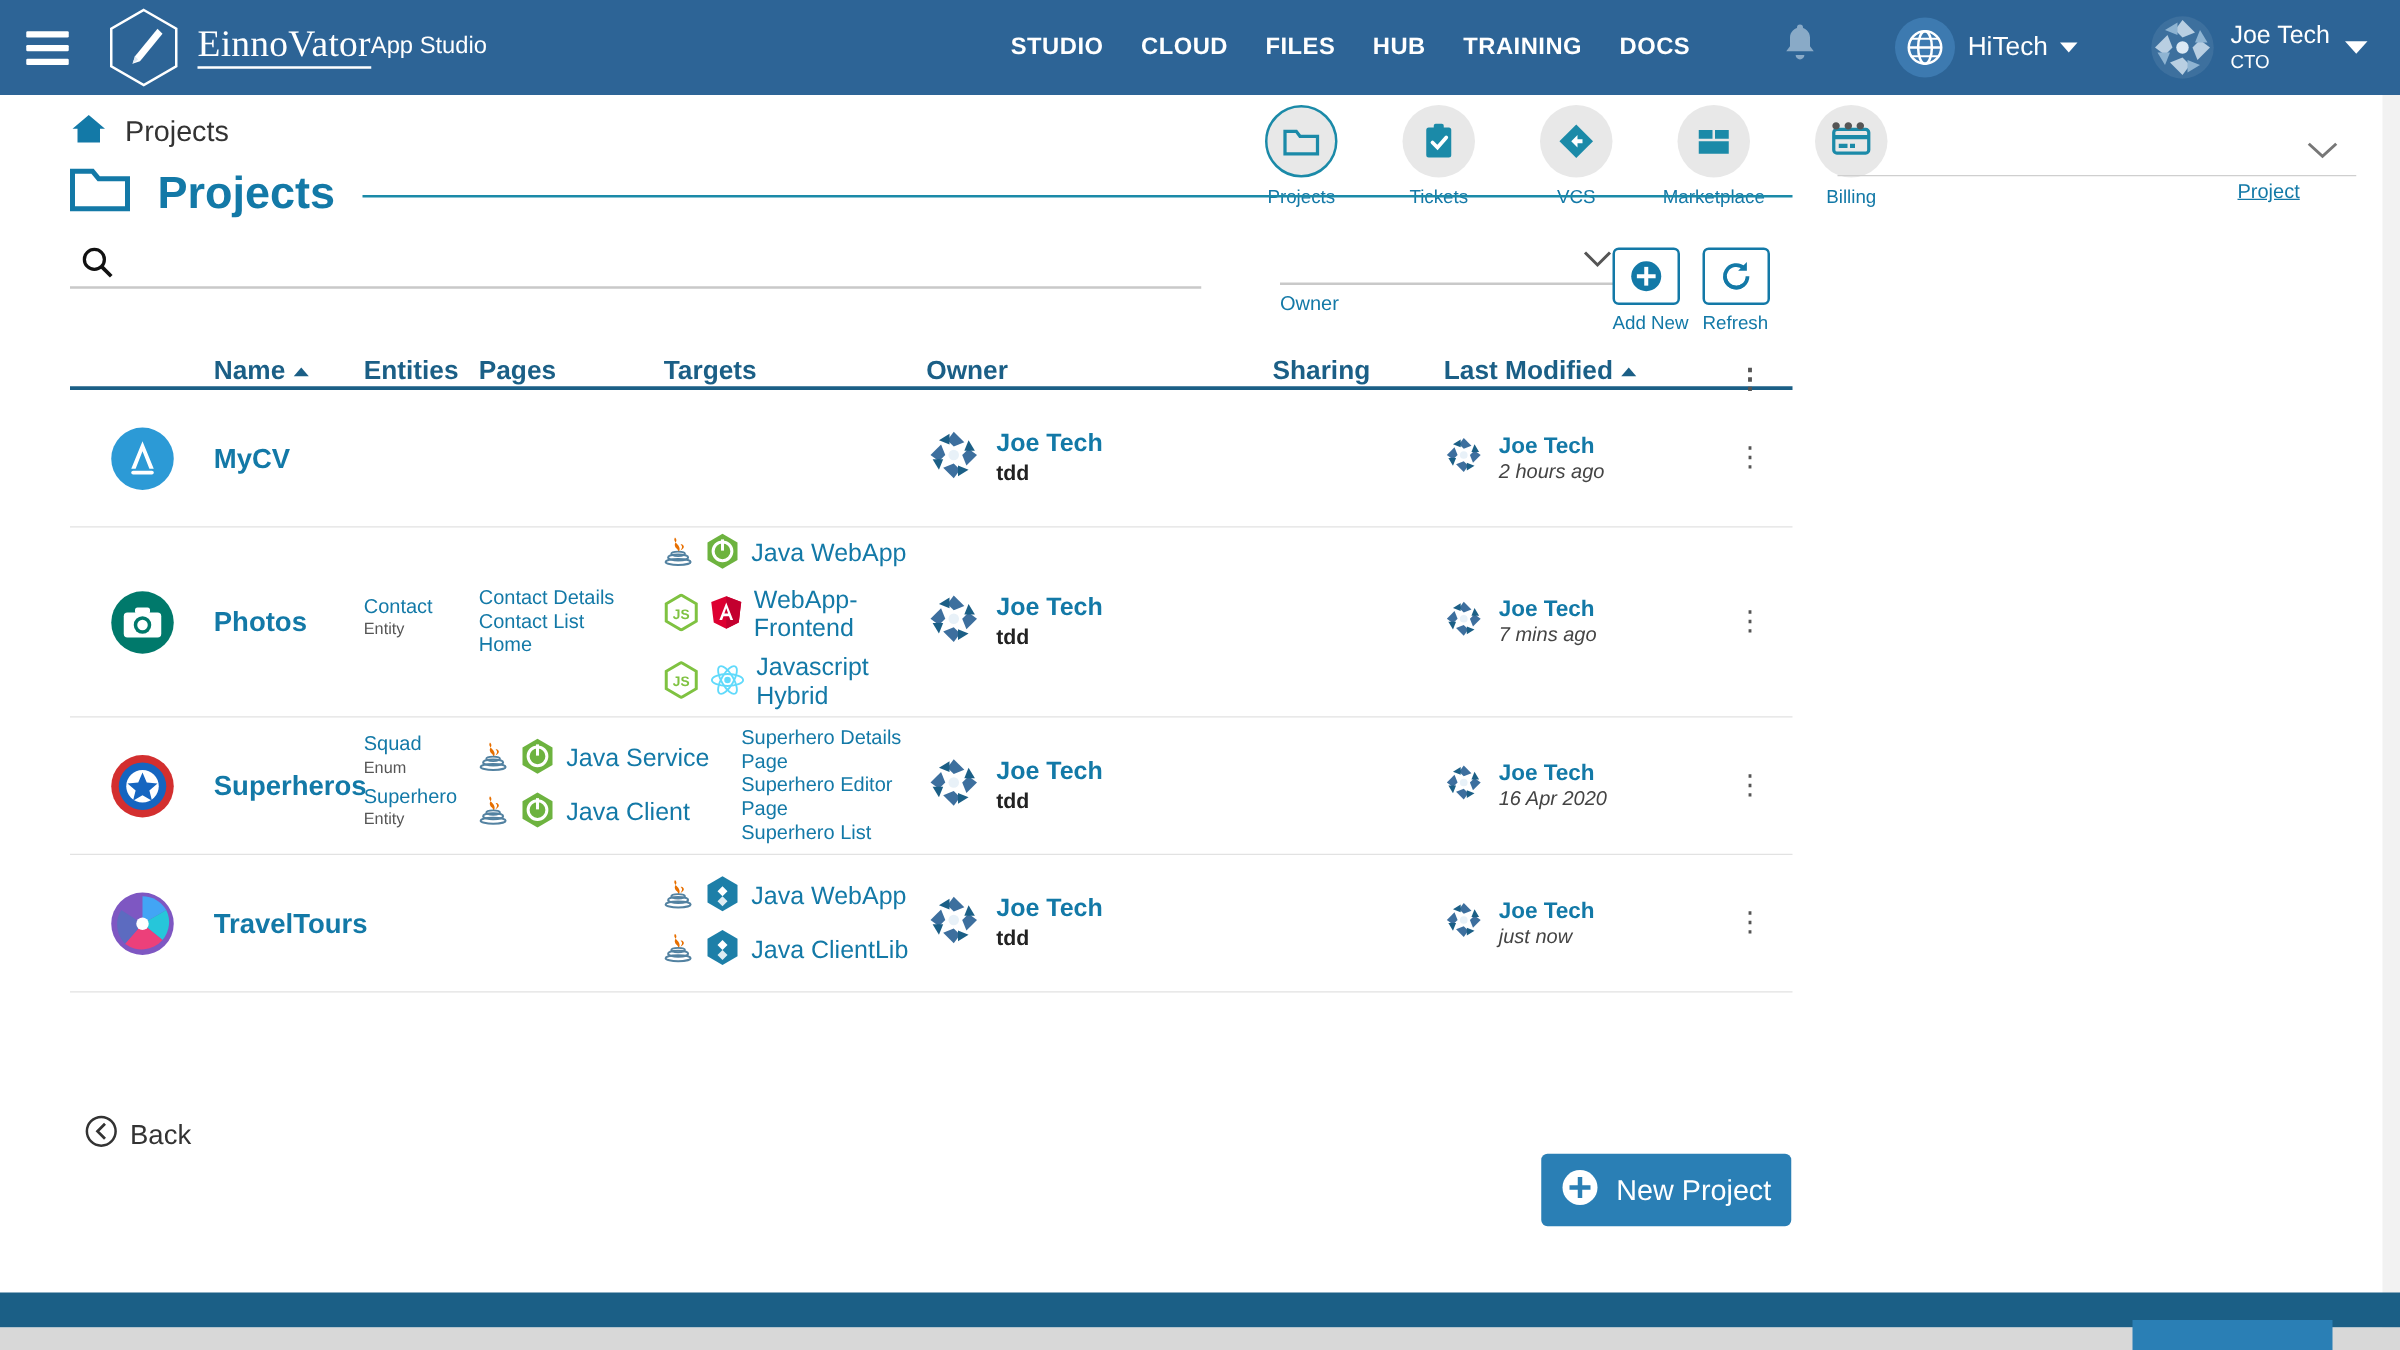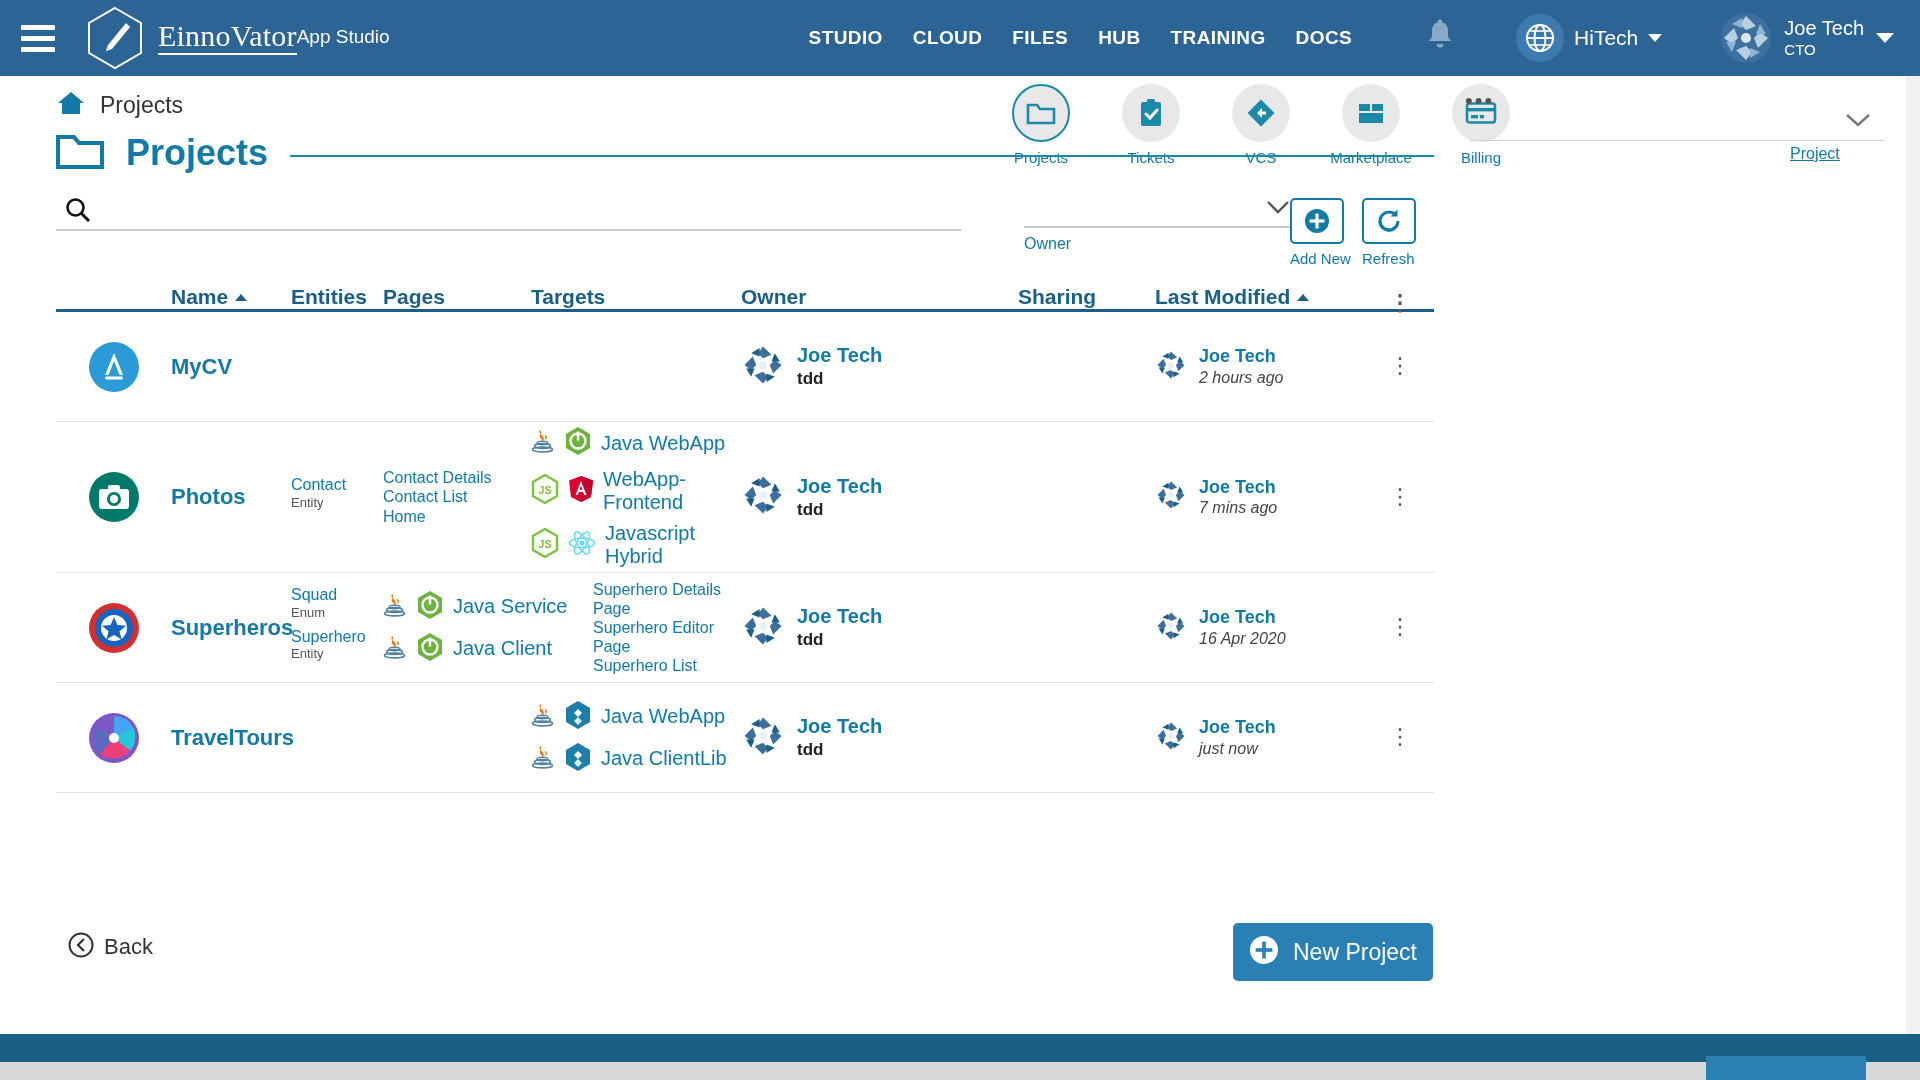--- a/index.html
+++ b/index.html
@@ -116,21 +116,21 @@
   .tgt-label { font-size: 20px; color:#1379a7; line-height:1.15; cursor:pointer; }
   .person { display:flex; align-items:center; gap:12px; }
   .person-meta { display:flex; flex-direction:column; line-height:1.25;}
   .person-name { font-size: 20px; color:#1379a7; font-weight:700; cursor:pointer;}
   .person-sub { font-size: 17px; color:#222; font-weight:700;}
   .mod-name { font-size: 18px; color:#1379a7; font-weight:700;}
   .mod-when { font-size: 16px; color:#444; font-style: italic;}
   .kebab { color:#555; font-size: 22px; line-height: .55; cursor:pointer; text-align:center;}
 
   
-  .backbtn { position:absolute; top: 932px; left: 68px; display:flex; align-items:center;
+  .backbtn { position:absolute; top: 892px; left: 68px; display:flex; align-items:center;
              gap:10px; cursor:pointer;}
   .backbtn .cap { font-size: 22px; color:#333; }
   .newproj { position:absolute; top: 923px; left: 1233px; width: 200px; height: 58px;
              background:#2a7fb5; border-radius:5px; display:flex; align-items:center;
              justify-content:center; gap:14px; cursor:pointer; }
   .newproj .cap { color:#fff; font-size: 23px; }
 
   
   .botbar { position:absolute; left:0; bottom: 18px; width: 1920px; height: 28px; background:#1b5f86;}
   .botbar2 { position:absolute; left:0; bottom: 0; width: 1920px; height: 18px; background:#d8d8d8;}

